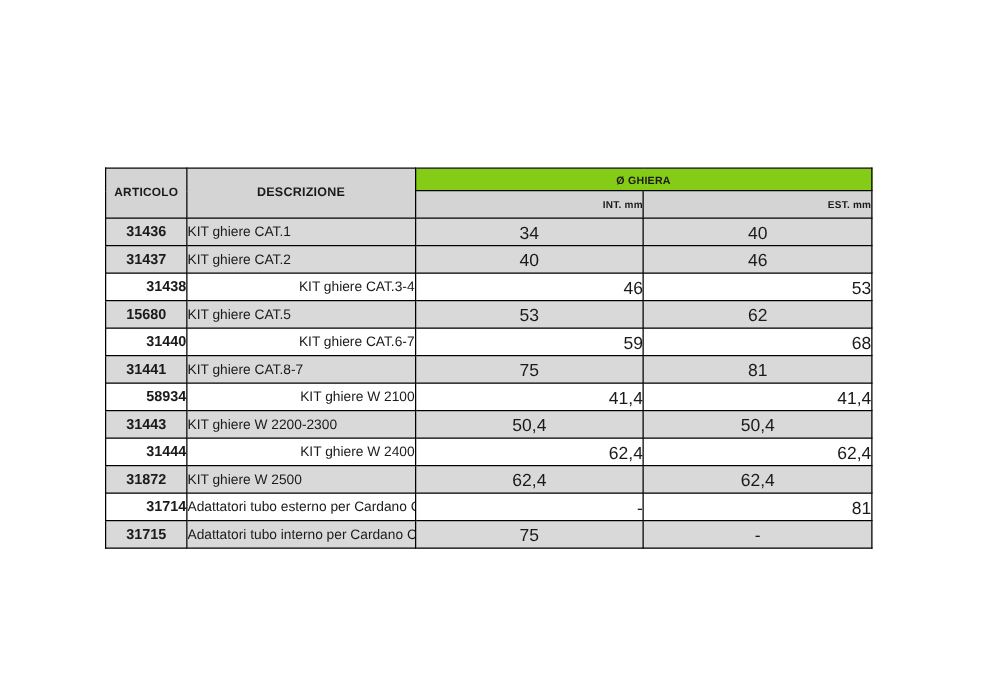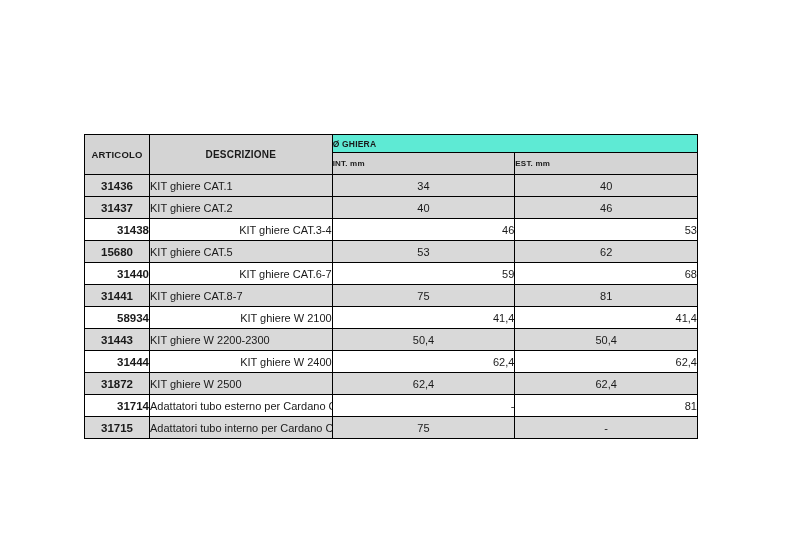--- a/index.html
+++ b/index.html
@@ -46,32 +46,32 @@
     height: 38px;
   }
   .th-descrizione {
     background: #d4d4d4;
     font-size: 10px;
     font-weight: bold;
     letter-spacing: 0.2px;
     height: 38px;
   }
   .th-ghiera {
-    background: #5eead4;
+    background: #84cc16;
     font-size: 8.5px;
     font-weight: bold;
-    text-align: left;
+    text-align: center;
     letter-spacing: 0.2px;
     height: 17px;
   }
   .th-sub {
     background: #d4d4d4;
     font-size: 8px;
     font-weight: bold;
-    text-align: left;
+    text-align: right;
     letter-spacing: 0.2px;
     height: 21px;
     width: 57px;
   }
   
   .c-art {
     width: 64px;
     font-size: 11.5px;
     font-weight: bold;
     text-align: center;
@@ -82,21 +82,21 @@
   .c-desc {
     font-size: 11px;
     text-align: left;
     padding-left: 6px;
     height: 21px;
     white-space: nowrap;
     overflow: hidden;
   }
   .c-num {
     width: 57px;
-    font-size: 11px;
+    font-size: 14px;
     text-align: center;
     height: 21px;
   }
   tr.shaded td { background: #d9d9d9; }
   tr.plain td { background: #ffffff; text-align: right; }
 </style>
 </head>
 <body>
 
 <div class="page">

